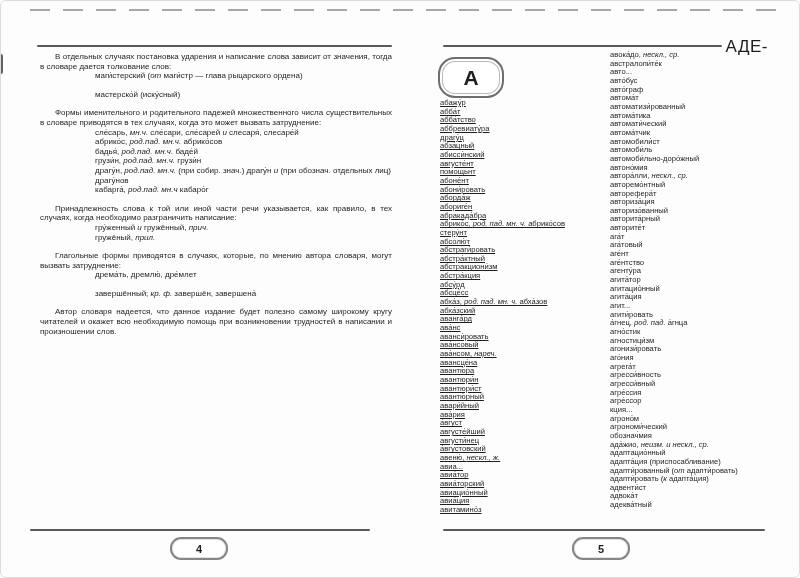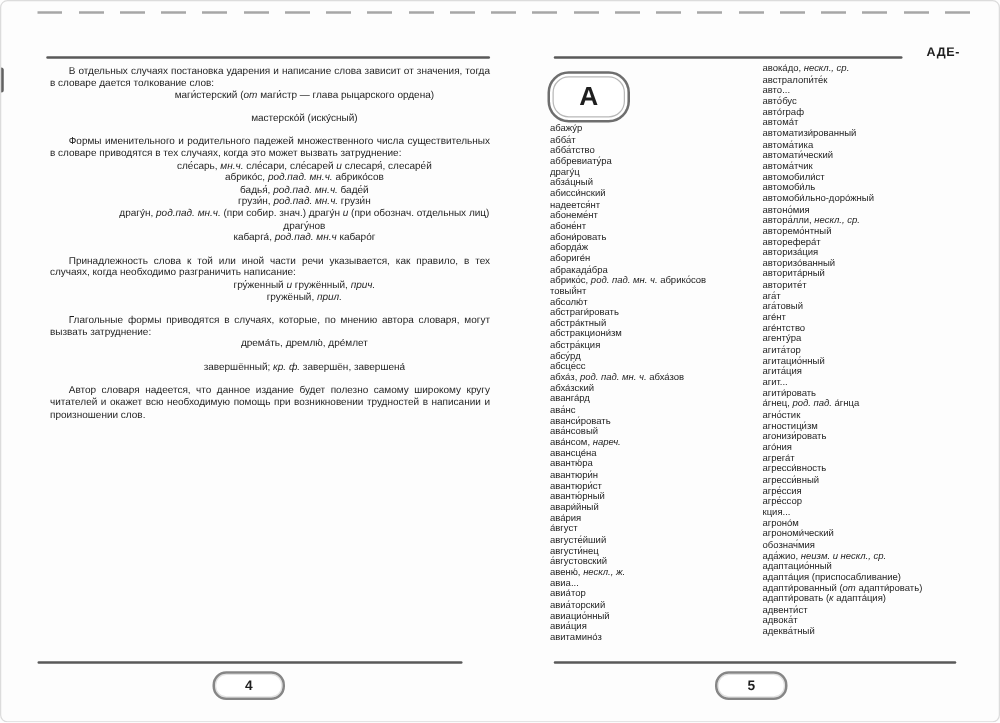--- a/index.html
+++ b/index.html
@@ -12,46 +12,46 @@
     background:repeating-linear-gradient(90deg,#8a8a8a 0 20px,transparent 20px 33px);opacity:.75;}
   .edge-left{position:absolute;left:0;top:54px;width:3px;height:20px;background:#3a3a3a;border-radius:0 2px 2px 0;opacity:.8;}
   .page{position:absolute;top:0;height:578px;}
   #page-left{left:24px;width:380px;}
   #page-right{left:432px;width:344px;}
   .rule{position:absolute;height:2px;background:#595959;border-radius:1px;}
   #lp-rule-top{top:45px;left:13px;width:355px;}
   #lp-rule-bottom{top:529px;left:6px;width:340px;}
   #rp-rule-top{top:45px;left:11px;width:279px;}
   #rp-rule-bottom{top:529px;left:11px;width:322px;}
-  .running-head{position:absolute;top:37px;right:8px;font-size:10px;font-weight:bold;letter-spacing:.5px;}
+  .running-head{position:absolute;top:37px;right:8px;font-size:17px;font-weight:normal;letter-spacing:.5px;}
   .letter-box{
     position:absolute;left:6px;top:57px;width:62px;height:37px;
     border:2px solid #6e6e6e;border-radius:17px;
     box-shadow:inset 0 0 0 2px #ffffff,inset 0 0 0 3px #b8b8b8;
     display:flex;align-items:center;justify-content:center;
     font-size:21px;font-weight:bold;background:#fff;
   }
   .pill{
     position:absolute;top:537px;width:54px;height:19px;
     border:2px solid #868686;border-radius:11px;background:#fff;
     box-shadow:inset 0 0 0 1px #e2e2e2;
     display:flex;align-items:center;justify-content:center;
     font-size:11px;font-weight:bold;
   }
   #pill-4{left:146px;}
   #pill-5{left:140px;}
   
   .intro{position:absolute;left:16px;top:52px;width:352px;font-size:8px;line-height:9.6px;}
   .intro .para{text-align:justify;text-indent:15px;}
-  .intro .example{padding-left:55px;text-align:center;}
+  .intro .example{padding-left:55px;}
   .intro .gap{height:9px;}
   .intro i{font-style:italic;}
   
   .col{position:absolute;font-size:7.6px;line-height:8.66px;white-space:nowrap;}
-  #col-left{left:8px;top:99px;width:172px;}
+  #col-left{left:8px;top:99px;width:172px;text-decoration:underline;}
   #col-right{left:178px;top:51px;width:164px;}
   .entry i{font-style:italic;}
 </style>
 </head>
 <body>
 
 <div id="screen">
   <div class="edge-top"></div>
   <div class="edge-left"></div>
 
@@ -95,29 +95,29 @@
       <span>А</span>
     </div>
     <div class="col" id="col-left">
         <div class="entry">абажу́р</div>
         <div class="entry">абба́т</div>
         <div class="entry">абба́тство</div>
         <div class="entry">аббревиату́ра</div>
         <div class="entry">драгу́ц</div>
         <div class="entry">абза́цный</div>
         <div class="entry">абисси́нский</div>
-        <div class="entry">надеется́нт</div>
-        <div class="entry">абонеме́нт</div>
+        <div class="entry">августе́нт</div>
+        <div class="entry">помощь́нт</div>
         <div class="entry">абоне́нт</div>
         <div class="entry">абони́ровать</div>
         <div class="entry">аборда́ж</div>
         <div class="entry">абориге́н</div>
         <div class="entry">абракада́бра</div>
         <div class="entry">абрико́с, <i>род. пад. мн. ч.</i> абрико́сов</div>
-        <div class="entry">товый́нт</div>
+        <div class="entry">стеру́нт</div>
         <div class="entry">абсолю́т</div>
         <div class="entry">абстраги́ровать</div>
         <div class="entry">абстра́ктный</div>
         <div class="entry">абстракциони́зм</div>
         <div class="entry">абстра́кция</div>
         <div class="entry">абсу́рд</div>
         <div class="entry">абсце́сс</div>
         <div class="entry">абха́з, <i>род. пад. мн. ч.</i> абха́зов</div>
         <div class="entry">абха́зский</div>
         <div class="entry">аванга́рд</div>

